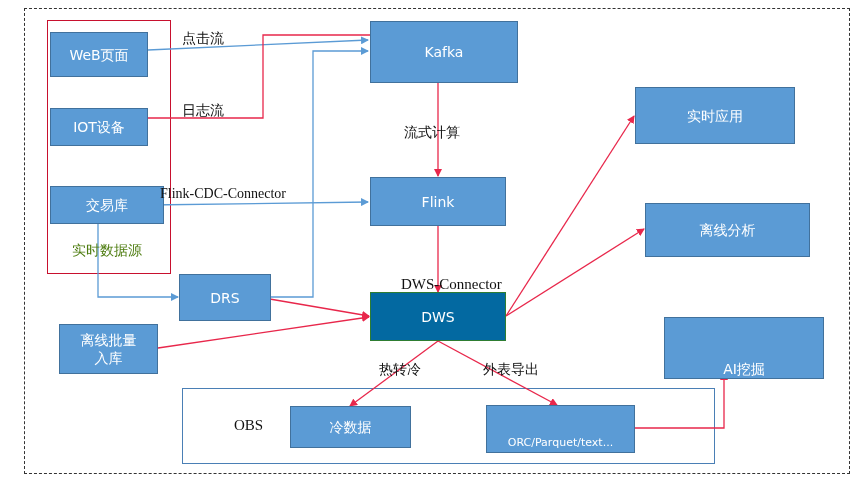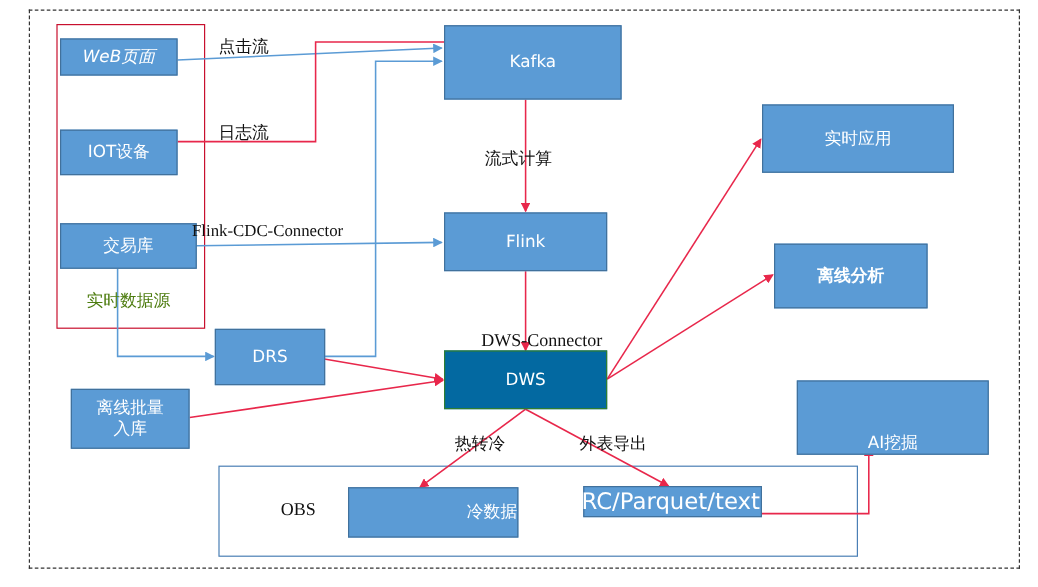--- a/index.html
+++ b/index.html
@@ -47,21 +47,21 @@
   <polyline points="438,226 438,292" fill="none" stroke="#e8274b" stroke-width="1.3" marker-end="url(#ar)"></polyline>
   <polyline points="258,297 369,316" fill="none" stroke="#e8274b" stroke-width="1.3" marker-end="url(#ar)"></polyline>
   <polyline points="158,348 369,317" fill="none" stroke="#e8274b" stroke-width="1.3" marker-end="url(#ar)"></polyline>
   <polyline points="506,316 634,116" fill="none" stroke="#e8274b" stroke-width="1.3" marker-end="url(#ar)"></polyline>
   <polyline points="506,316 644,229" fill="none" stroke="#e8274b" stroke-width="1.3" marker-end="url(#ar)"></polyline>
   <polyline points="438,341 350,406" fill="none" stroke="#e8274b" stroke-width="1.3" marker-end="url(#ar)"></polyline>
   <polyline points="438,341 557,405" fill="none" stroke="#e8274b" stroke-width="1.3" marker-end="url(#ar)"></polyline>
   <polyline points="634,428 724,428 724,373" fill="none" stroke="#e8274b" stroke-width="1.3" marker-end="url(#ar)"></polyline>
 </svg>
 
-<div class="node" style="left:50px;top:32px;width:98px;height:31px;font-style:italic;">
+<div class="node" style="left:50px;top:32px;width:98px;height:45px;">
     <span>WeB页面</span>
   </div>
 <div class="node" style="left:50px;top:108px;width:98px;height:38px;">
     <span>IOT设备</span>
   </div>
 <div class="node" style="left:50px;top:186px;width:114px;height:38px;">
     <span>交易库</span>
   </div>
 <div class="label" style="left:72px;top:242px;color:#4d7c0f;">实时数据源</div>
 
@@ -77,32 +77,32 @@
 <div class="node" style="left:370px;top:177px;width:136px;height:49px;">
     <span>Flink</span>
   </div>
 <div class="node green" style="left:370px;top:292px;width:136px;height:49px;">
     <span>DWS</span>
   </div>
 
 <div class="node" style="left:635px;top:87px;width:160px;height:57px;">
     <span>实时应用</span>
   </div>
-<div class="node" style="left:645px;top:203px;width:128px;height:54px;font-weight:bold;">
+<div class="node" style="left:645px;top:203px;width:165px;height:54px;">
     <span>离线分析</span>
   </div>
 <div class="node" style="left:664px;top:317px;width:160px;height:62px;align-items:flex-end;">
     <span>AI挖掘</span>
   </div>
 
 <div class="label serif" style="left:234px;top:417px;">OBS</div>
-<div class="node" style="left:290px;top:406px;width:142px;height:42px;justify-content:flex-end;">
+<div class="node" style="left:290px;top:406px;width:121px;height:42px;">
     <span>冷数据</span>
   </div>
-<div class="node" style="left:486px;top:405px;width:149px;height:26px;font-size:19px;">
+<div class="node" style="left:486px;top:405px;width:149px;height:48px;font-size:11px;align-items:flex-end;">
     <span>ORC/Parquet/text...</span>
   </div>
 
 <div class="label" style="left:182px;top:30px;">点击流</div>
 <div class="label" style="left:182px;top:102px;">日志流</div>
 <div class="label serif" style="left:160px;top:186px;font-size:14px;">Flink-CDC-Connector</div>
 <div class="label" style="left:404px;top:124px;">流式计算</div>
 <div class="label serif" style="left:401px;top:246px;margin-top:30px;">DWS-Connector</div>
 <div class="label" style="left:379px;top:361px;">热转冷</div>
 <div class="label" style="left:483px;top:361px;">外表导出</div>

